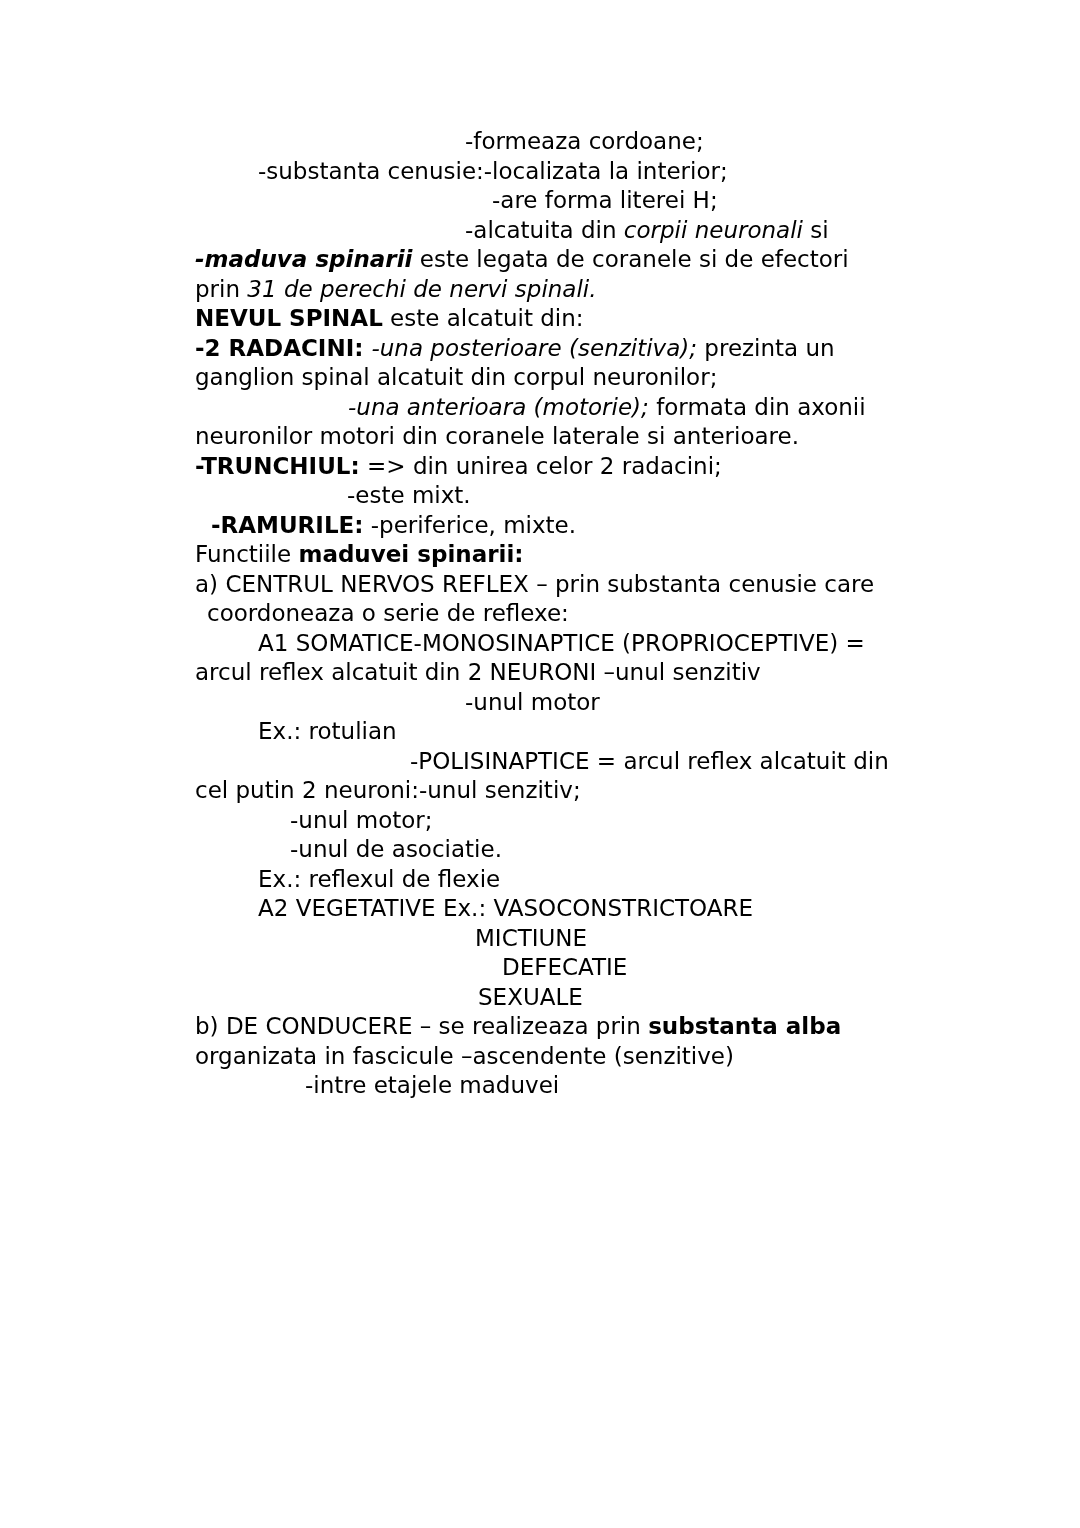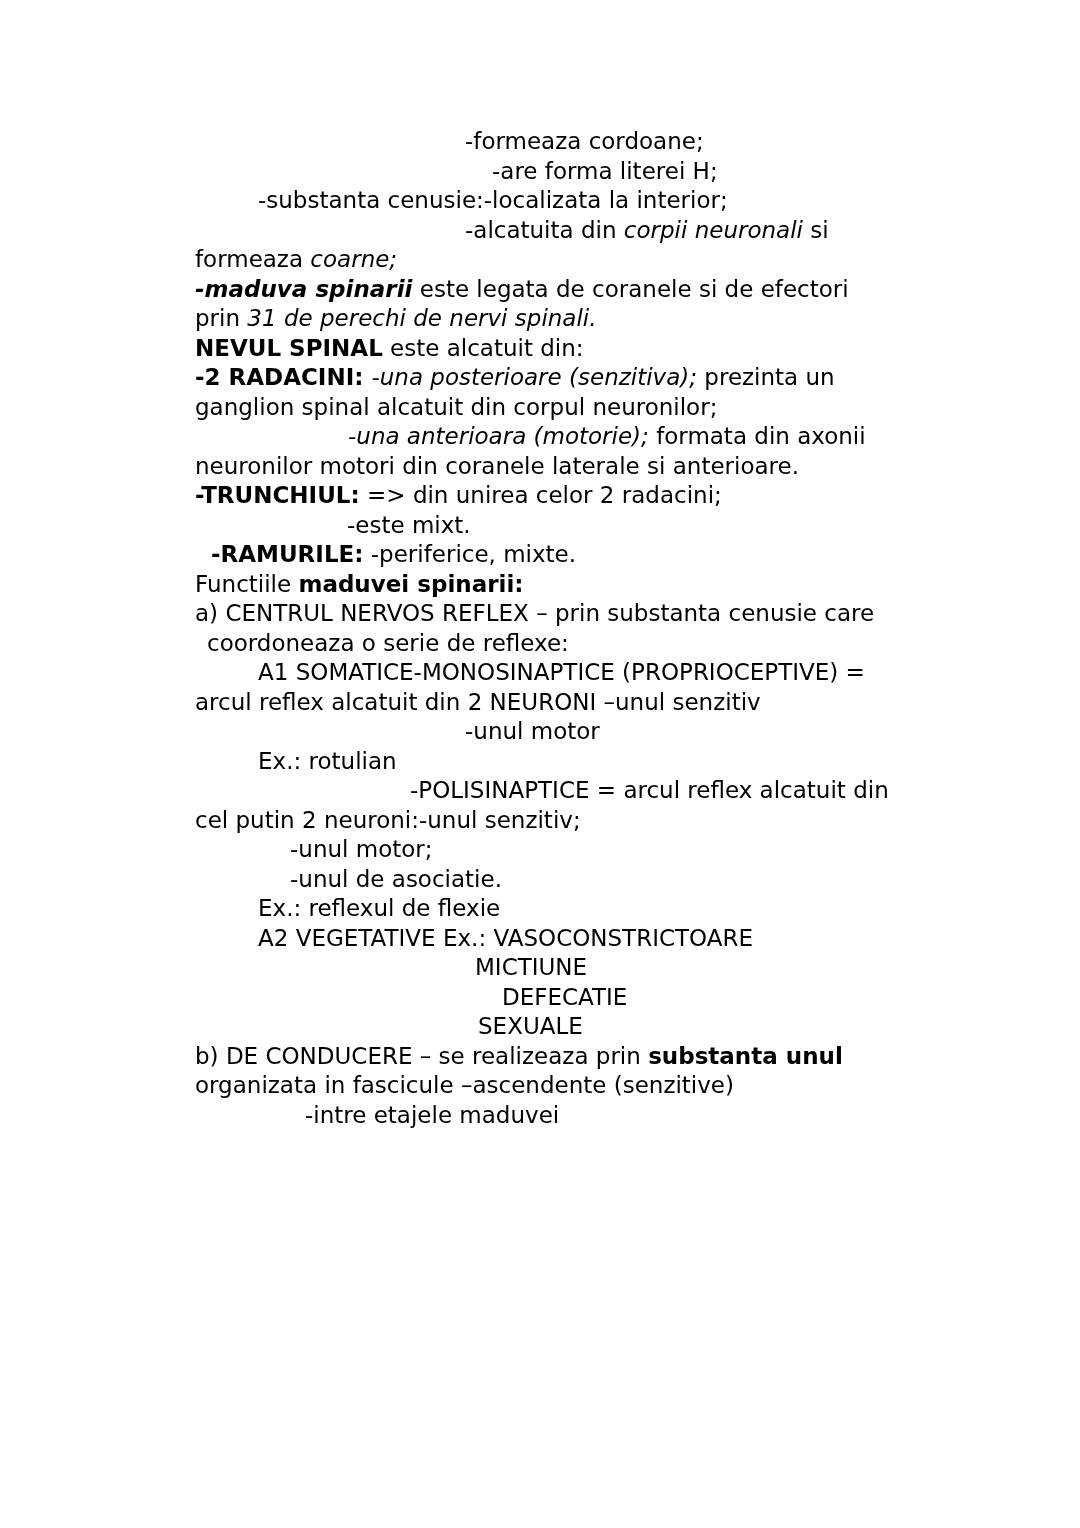--- a/index.html
+++ b/index.html
@@ -32,24 +32,23 @@
   .seg-bold        { font-weight: bold;   font-style: normal; }
   .seg-italic      { font-weight: normal; font-style: italic; }
   .seg-bold-italic { font-weight: bold;   font-style: italic; }
 </style>
 </head>
 <body>
 
 <div class="page">
   <div class="content" id="doc-content" style="color: rgb(0, 0, 0);">
       <div class="line" style="margin-left: 270px;"><span class="seg-normal">-formeaza cordoane;</span></div>
+      <div class="line" style="margin-left: 63px;"><span class="seg-normal">-substanta cenusie:-localizata la interior;</span></div>
       <div class="line" style="margin-left: 297px;"><span class="seg-normal">-are forma literei H;</span></div>
-      <div class="line" style="margin-left: 63px;"><span class="seg-normal">-substanta cenusie:-localizata la interior;</span></div>
       <div class="line" style="margin-left: 270px;"><span class="seg-normal">-alcatuita din </span><span class="seg-italic">corpii neuronali</span><span class="seg-normal"> si</span></div>
-      <div class="line" style="margin-left: 0px;"><span class="seg-normal">formeaza </span><span class="seg-italic">coarne;</span></div>
       <div class="line" style="margin-left: 0px;"><span class="seg-bold-italic">-maduva spinarii</span><span class="seg-normal"> este legata de coranele si de efectori</span></div>
       <div class="line" style="margin-left: 0px;"><span class="seg-normal">prin </span><span class="seg-italic">31 de perechi de nervi spinali.</span></div>
       <div class="line" style="margin-left: 0px;"><span class="seg-bold">NEVUL SPINAL</span><span class="seg-normal"> este alcatuit din:</span></div>
       <div class="line" style="margin-left: 0px;"><span class="seg-bold">-2 RADACINI: </span><span class="seg-italic">-una posterioare (senzitiva);</span><span class="seg-normal"> prezinta un</span></div>
       <div class="line" style="margin-left: 0px;"><span class="seg-normal">ganglion spinal alcatuit din corpul neuronilor;</span></div>
       <div class="line" style="margin-left: 153px;"><span class="seg-italic">-una anterioara (motorie);</span><span class="seg-normal"> formata din axonii</span></div>
       <div class="line" style="margin-left: 0px;"><span class="seg-normal">neuronilor motori din coranele laterale si anterioare.</span></div>
       <div class="line" style="margin-left: 0px;"><span class="seg-bold">-TRUNCHIUL:</span><span class="seg-normal"> =&gt; din unirea celor 2 radacini;</span></div>
       <div class="line" style="margin-left: 152px;"><span class="seg-normal">-este mixt.</span></div>
       <div class="line" style="margin-left: 16px;"><span class="seg-bold">-RAMURILE:</span><span class="seg-normal"> -periferice, mixte.</span></div>
@@ -62,17 +61,17 @@
       <div class="line" style="margin-left: 63px;"><span class="seg-normal">Ex.: rotulian</span></div>
       <div class="line" style="margin-left: 215px;"><span class="seg-normal">-POLISINAPTICE = arcul reflex alcatuit din</span></div>
       <div class="line" style="margin-left: 0px;"><span class="seg-normal">cel putin 2 neuroni:-unul senzitiv;</span></div>
       <div class="line" style="margin-left: 95px;"><span class="seg-normal">-unul motor;</span></div>
       <div class="line" style="margin-left: 95px;"><span class="seg-normal">-unul de asociatie.</span></div>
       <div class="line" style="margin-left: 63px;"><span class="seg-normal">Ex.: reflexul de flexie</span></div>
       <div class="line" style="margin-left: 63px;"><span class="seg-normal">A2 VEGETATIVE Ex.: VASOCONSTRICTOARE</span></div>
       <div class="line" style="margin-left: 280px;"><span class="seg-normal">MICTIUNE</span></div>
       <div class="line" style="margin-left: 307px;"><span class="seg-normal">DEFECATIE</span></div>
       <div class="line" style="margin-left: 283px;"><span class="seg-normal">SEXUALE</span></div>
-      <div class="line" style="margin-left: 0px;"><span class="seg-normal">b) DE CONDUCERE – se realizeaza prin </span><span class="seg-bold">substanta unul</span></div>
+      <div class="line" style="margin-left: 0px;"><span class="seg-normal">b) DE CONDUCERE – se realizeaza prin </span><span class="seg-bold">substanta alba</span></div>
       <div class="line" style="margin-left: 0px;"><span class="seg-normal">organizata in fascicule –ascendente (senzitive)</span></div>
       <div class="line" style="margin-left: 110px;"><span class="seg-normal">-intre etajele maduvei</span></div>
     </div>
 </div>
 
 </body></html>

